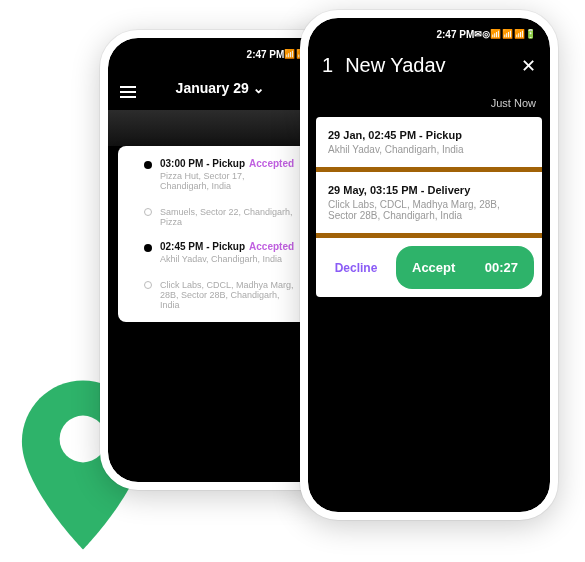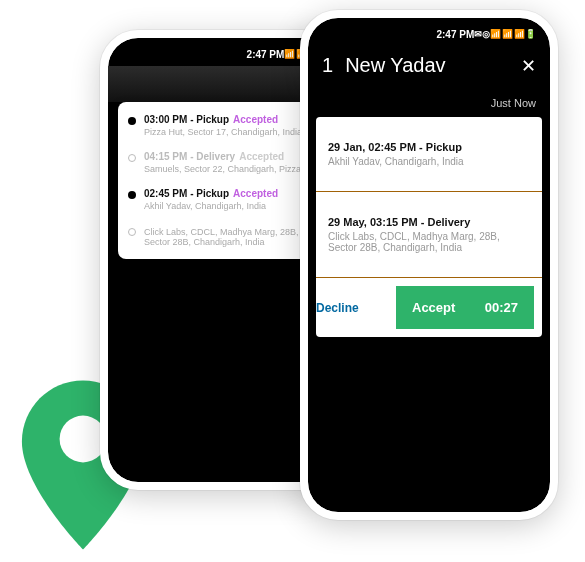--- a/index.html
+++ b/index.html
@@ -46,21 +46,21 @@
     display: flex; align-items: center; justify-content: center;
     color: #fff; padding: 14px 12px; position: relative; font-size: 14px; font-weight: 600;
   }
   .p1-menu { position: absolute; left: 12px; top: 14px; }
   .hamburger { display:inline-block; width:16px; height:2px; background:#fff; position:relative; }
   .hamburger::before, .hamburger::after{ content:""; position:absolute; left:0; width:16px; height:2px; background:#fff; }
   .hamburger::before{ top:-5px; } .hamburger::after{ top:5px; }
   .p1-map { height: 36px; background: linear-gradient(#2c2c2c,#111); }
   .p1-card {
     background: #fff; border-radius: 8px;
-    margin: 0 10px; padding: 12px 10px;
+    margin: 0 10px; padding: 12px 26px;
     box-shadow: 0 2px 8px rgba(0,0,0,0.3);
   }
   .task-line { display: flex; gap: 8px; margin-bottom: 14px; }
   .task-line:last-child{ margin-bottom:0; }
   .dot { width:8px; height:8px; border-radius:50%; margin-top:3px; flex-shrink:0; }
   .dot.filled { background:#000; }
   .dot.hollow { border:1px solid #bbb; }
   .task-body { font-size: 10px; }
   .task-title { color:#111; font-weight:700; }
   .task-title.muted { color:#bbb; }
@@ -76,61 +76,67 @@
   }
   .p2-title { font-size: 20px; font-weight:300; display:flex; gap:12px; align-items:baseline; }
   .p2-count { font-size:20px; font-weight:300; }
   .close-x { font-size:18px; color:#fff; }
   .p2-justnow { color:#ccc; font-size:11px; padding: 6px 14px 8px 14px; text-align: right; }
   .p2-card {
     background:#fff; border-radius:4px; margin:0 8px;
     box-shadow:0 2px 8px rgba(0,0,0,0.25);
     overflow:hidden;
   }
-  .p2-block { padding: 24px 12px; border-bottom:1px solid #a16207; font-size:11px; }
+  .p2-block { padding: 12px 12px; border-bottom:5px solid #a16207; font-size:11px; }
   .p2-row1 { display:flex; justify-content:space-between; font-weight:700; color:#111; }
   .p2-sub { color:#999; font-size:10px; margin-top:3px; }
   .p2-actions { display:flex; align-items:center; }
-  .btn-decline { flex:0 0 80px; color:#0369a1; font-size:12px; font-weight:600; padding:14px 0; }
+  .btn-decline { flex:0 0 80px; text-align:center; color:#8b5cf6; font-size:12px; font-weight:600; padding:14px 0; }
   .btn-accept {
     flex:1; background:#2eb36a; color:#fff; font-size:13px; font-weight:600;
     display:flex; justify-content:space-between; align-items:center;
-    padding:14px 16px; border-radius:0; margin:8px 8px 8px 0;
+    padding:14px 16px; border-radius:16px; margin:8px 8px 8px 0;
   }
 </style>
 </head>
 <body>
 
 <div class="pin">
   <svg width="130" height="170" viewBox="0 0 100 130">
     <path d="M50 0C24 0 3 21 3 47c0 35 47 83 47 83s47-48 47-83C97 21 76 0 50 0z" fill="#2eb36a"></path>
     <circle cx="50" cy="45" r="18" fill="#fff"></circle>
   </svg>
 </div>
 
 <div class="phone phone1">
   <div class="phone-inner">
     <div class="statusbar">
       <span>2:47 PM</span>
       <span class="status-icons">📶 📶 🔋</span>
     </div>
+    <div class="p1-header">
+      <span class="p1-menu"><span class="hamburger"></span></span>
+      <span>
+        <span>January 29</span>
+        <span> ⌄</span>
+      </span>
+    </div>
     <div class="p1-map"></div>
     <div class="p1-card">
       <div id="p1-tasks">
           <div class="task-line">
             <span class="dot filled"></span>
             <div class="task-body">
               <div class="task-title">03:00 PM - Pickup<span class="status-accepted">Accepted</span></div>
               <div class="task-sub">Pizza Hut, Sector 17, Chandigarh, India</div>
             </div>
           </div>
           <div class="task-line">
             <span class="dot hollow"></span>
             <div class="task-body">
-              <div class="task-title muted">04:15 PM - Delivery<span class="status-accepted muted">Accepted</span></div>
               <div class="task-sub">Samuels, Sector 22, Chandigarh, Pizza</div>
             </div>
           </div>
           <div class="task-line">
             <span class="dot filled"></span>
             <div class="task-body">
               <div class="task-title">02:45 PM - Pickup<span class="status-accepted">Accepted</span></div>
               <div class="task-sub">Akhil Yadav, Chandigarh, India</div>
             </div>
           </div>

